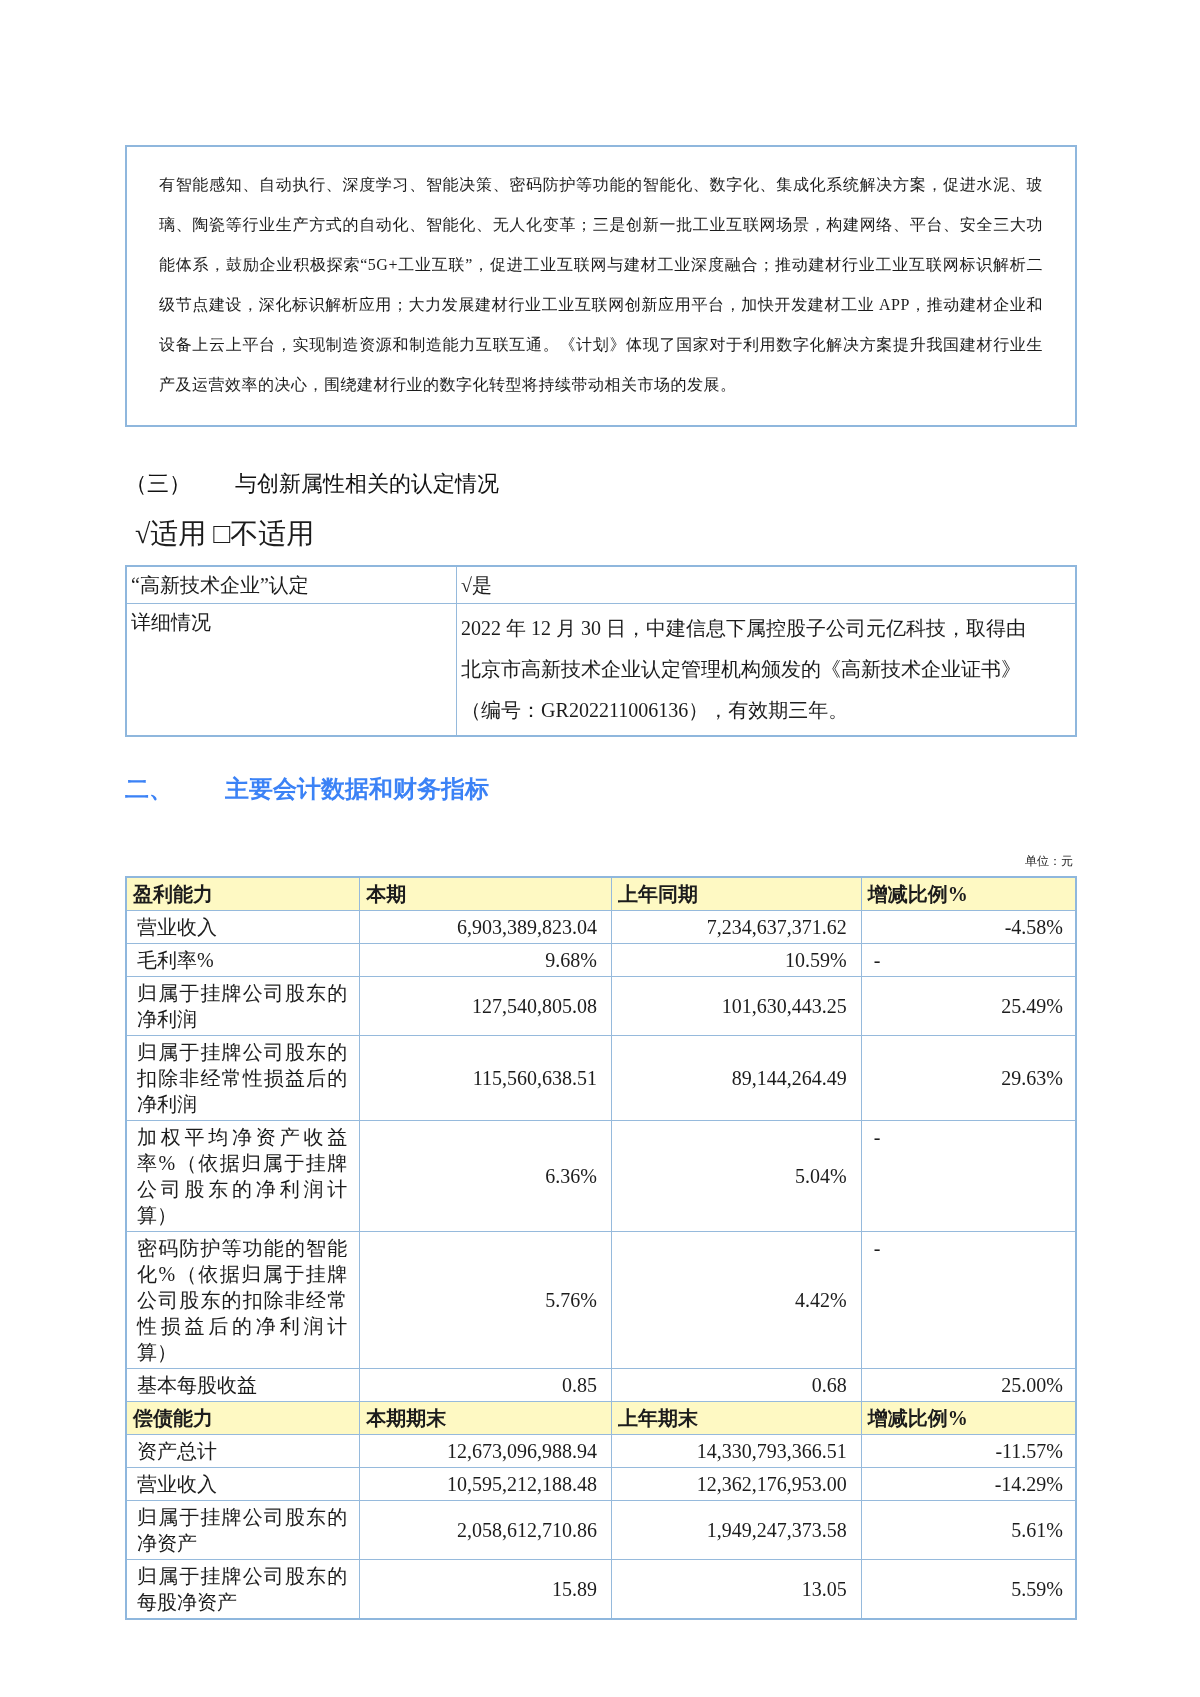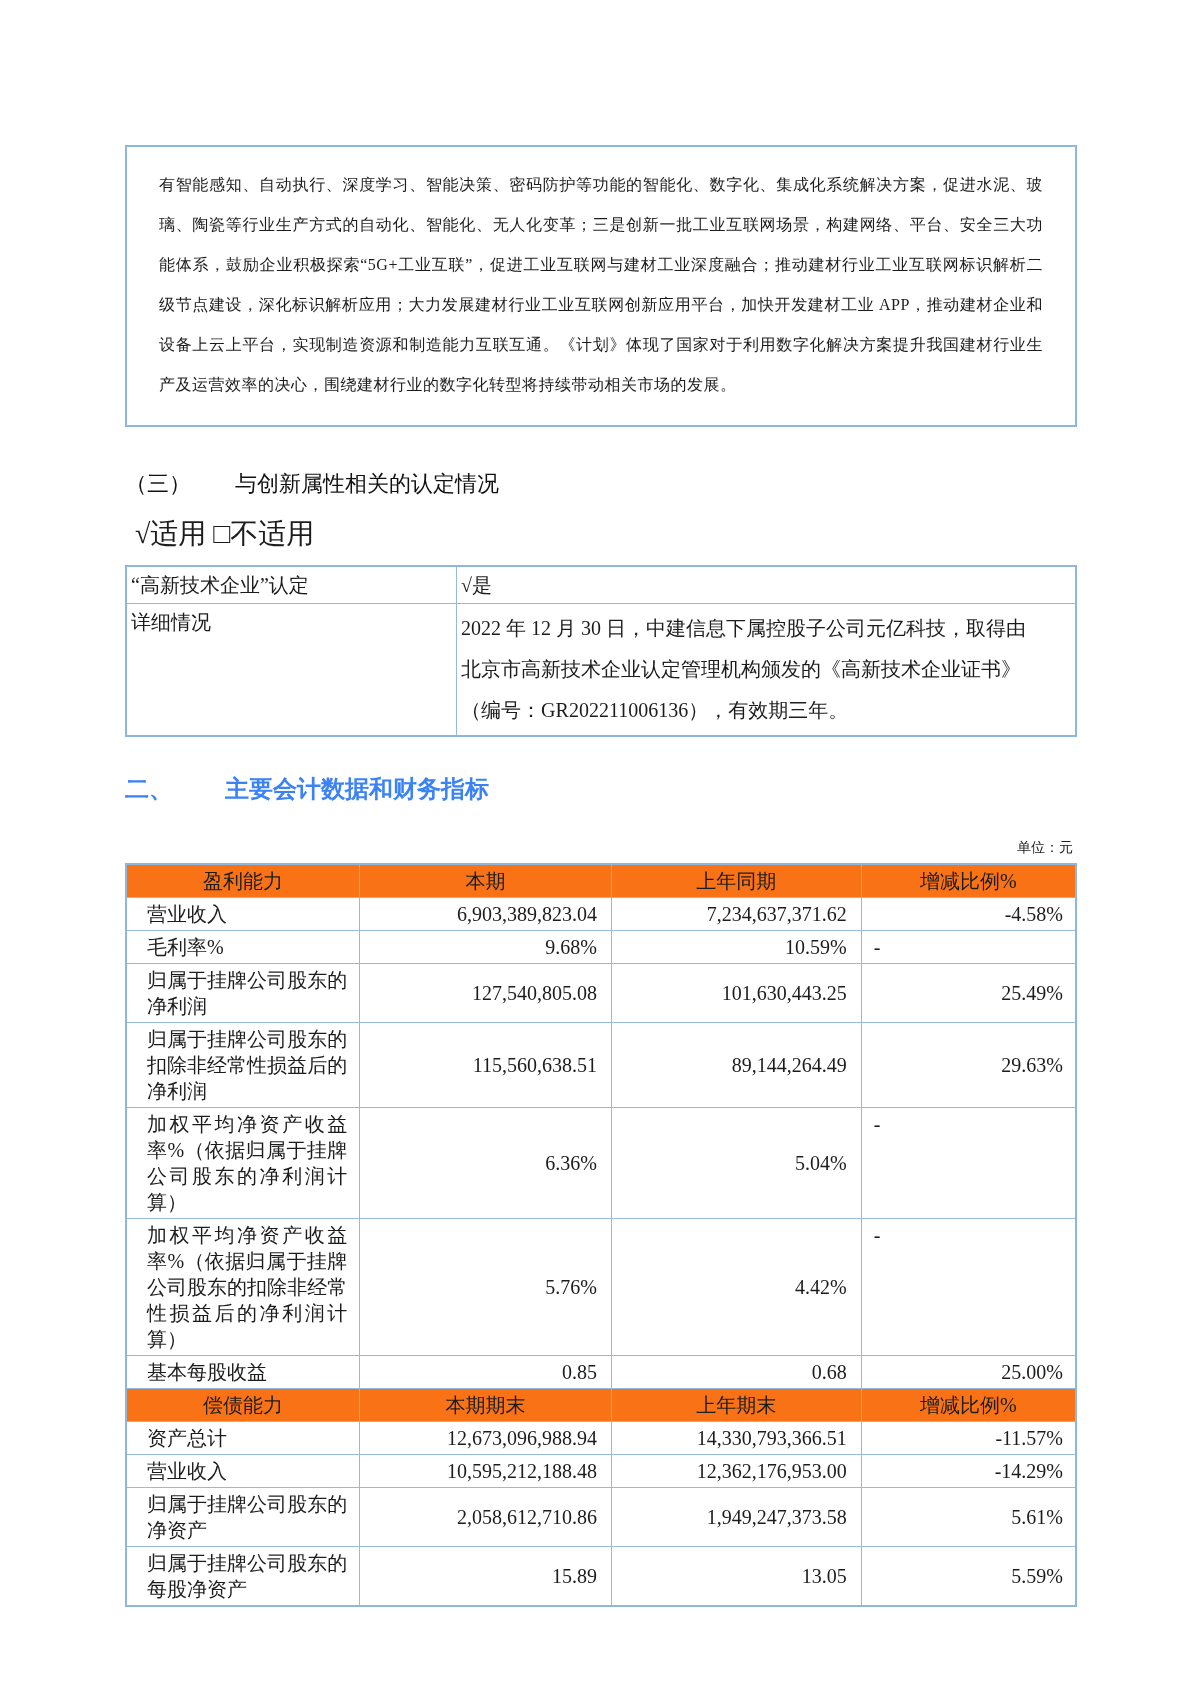--- a/index.html
+++ b/index.html
@@ -65,46 +65,46 @@
   }
   .cert-table .va-top{vertical-align:top;}
   .cert-table .detail-lines div{
     line-height:41px;
     white-space:nowrap;
   }
   .cert-c1{width:34.8%;}
   .cert-c2{width:65.2%;}
   
   .unit{
-    margin:34px 0 6px 0;
+    margin:48px 0 6px 0;
     text-align:right;
-    font-size:14px;
+    font-size:12px;
     padding-right:4px;
   }
   
   .fin-table td{
     padding:3px 8px;
     line-height:26px;
     vertical-align:middle;
   }
   .fin-table .c1{width:24.6%;}
   .fin-table .c2{width:26.5%;}
   .fin-table .c3{width:26.3%;}
   .fin-table .c4{width:22.6%;}
   .fin-table tr.thead td{
-    background:#f97316;
-    font-weight:normal;
-    text-align:center;
+    background:#fef9c3;
+    font-weight:bold;
+    text-align:left;
     line-height:24px;
     padding:4px 6px;
   }
   .fin-table td.lbl{
     text-align:left;
     text-align:justify;
-    padding-left:20px;
+    padding-left:10px;
     padding-right:12px;
   }
   .fin-table td.val{
     text-align:right;
     padding-right:14px;
   }
   .fin-table td.chg{
     text-align:right;
     padding-right:12px;
   }
@@ -200,21 +200,21 @@
       </tr>
 
       <tr>
         <td class="lbl">加权平均净资产收益率%（依据归属于挂牌公司股东的净利润计算）</td>
         <td class="val">6.36%</td>
         <td class="val">5.04%</td>
         <td class="chg chg-left top">-</td>
       </tr>
 
       <tr>
-        <td class="lbl">加权平均净资产收益率%（依据归属于挂牌公司股东的扣除非经常性损益后的净利润计算）</td>
+        <td class="lbl">密码防护等功能的智能化%（依据归属于挂牌公司股东的扣除非经常性损益后的净利润计算）</td>
         <td class="val">5.76%</td>
         <td class="val">4.42%</td>
         <td class="chg chg-left top">-</td>
       </tr>
 
       <tr>
         <td class="lbl">基本每股收益</td>
         <td class="val">0.85</td>
         <td class="val">0.68</td>
         <td class="chg">25.00%</td>

